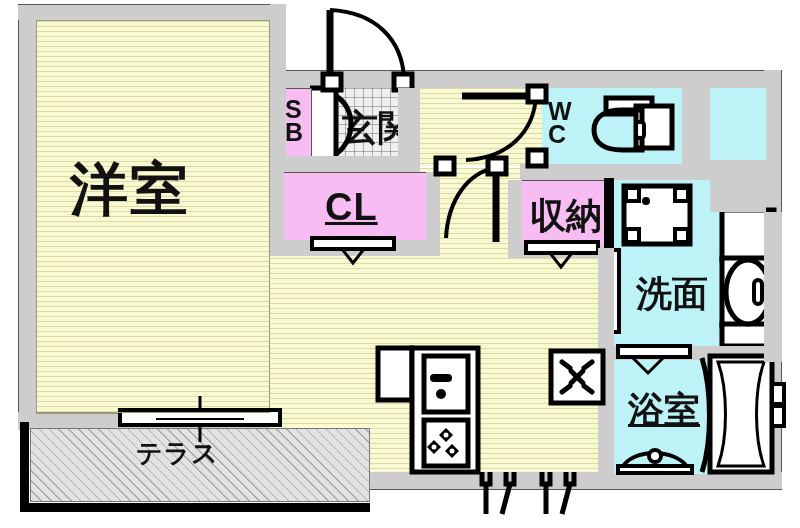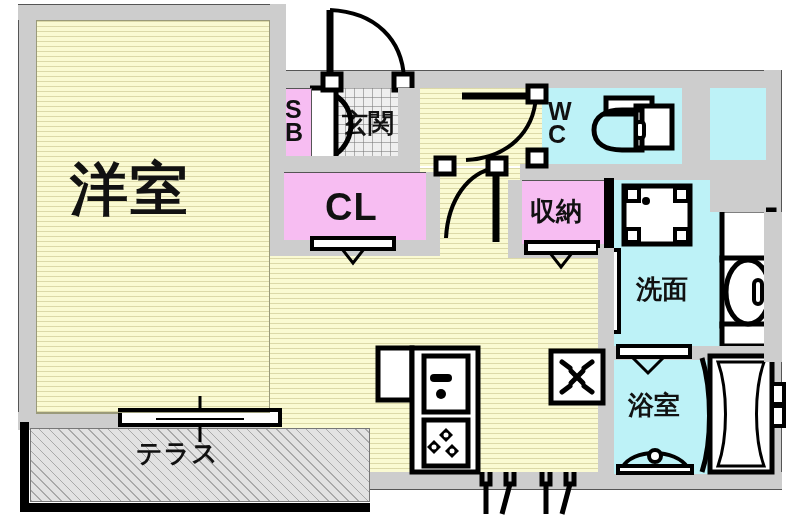--- a/index.html
+++ b/index.html
@@ -39,22 +39,22 @@
         rgba(100,100,100,.45) 0 1px, transparent 1px 7px);
   }
 
   
   .blk{background:#000;}
 
   
   .lbl{position:absolute;color:#111;line-height:1;white-space:nowrap;}
   .lbl-main{font-size:58px;font-weight:700;letter-spacing:2px;}
   .lbl-area{font-size:58px;font-weight:700;letter-spacing:0px;}
-  .lbl-cl{font-size:38px;font-weight:700;letter-spacing:1px;}
-  .lbl-jp{font-size:26px;font-weight:700;}
+  .lbl-cl{font-size:38px;font-weight:700;letter-spacing:1px;text-decoration:underline;}
+  .lbl-jp{font-size:36px;font-weight:700;}
   .lbl-sb{font-size:25px;font-weight:700;line-height:.92;}
   .lbl-wc{font-size:25px;font-weight:600;line-height:.92;}
   .lbl-terr{font-size:26px;font-weight:700;letter-spacing:1px;}
 
   svg{display:block;overflow:visible;}
   .ink{fill:none;stroke:#000;}
 </style>
 </head>
 <body>
 
@@ -206,21 +206,21 @@
       <rect x="9" y="48" width="5" height="5"></rect>
         <rect x="9" y="58" width="5" height="5"></rect>
       <rect x="9" y="68" width="5" height="5"></rect>
     </g>
   </svg>
 
   <div class="abs blk" style="left:604px;top:178px;width:10px;height:72px;"></div>
 
   <div class="abs wallplain" style="left:606px;top:346px;width:160px;height:16px;"></div>
   <div class="abs r-cyan" style="left:614px;top:360px;width:150px;height:114px;"></div>
-  <div class="lbl lbl-jp" style="left:628px;top:392px;">浴室</div>
+  <div class="lbl lbl-jp" style="left:628px;top:392px;text-decoration:underline;">浴室</div>
 
   <svg class="abs" style="left:616px;top:344px;" width="78" height="32" viewBox="0 0 78 32">
     <rect x="2" y="2" width="72" height="11" fill="#fff" stroke="#000" stroke-width="4"></rect>
     <path class="ink" d="M16,13 L48,13 L32,29 Z" fill="#fff" stroke-width="3"></path>
   </svg>
 
   <svg class="abs" style="left:688px;top:356px;" width="30" height="120" viewBox="0 0 30 120">
     <path class="ink" d="M14,2 C24,34 24,86 14,116" stroke-width="5"></path>
   </svg>
 

